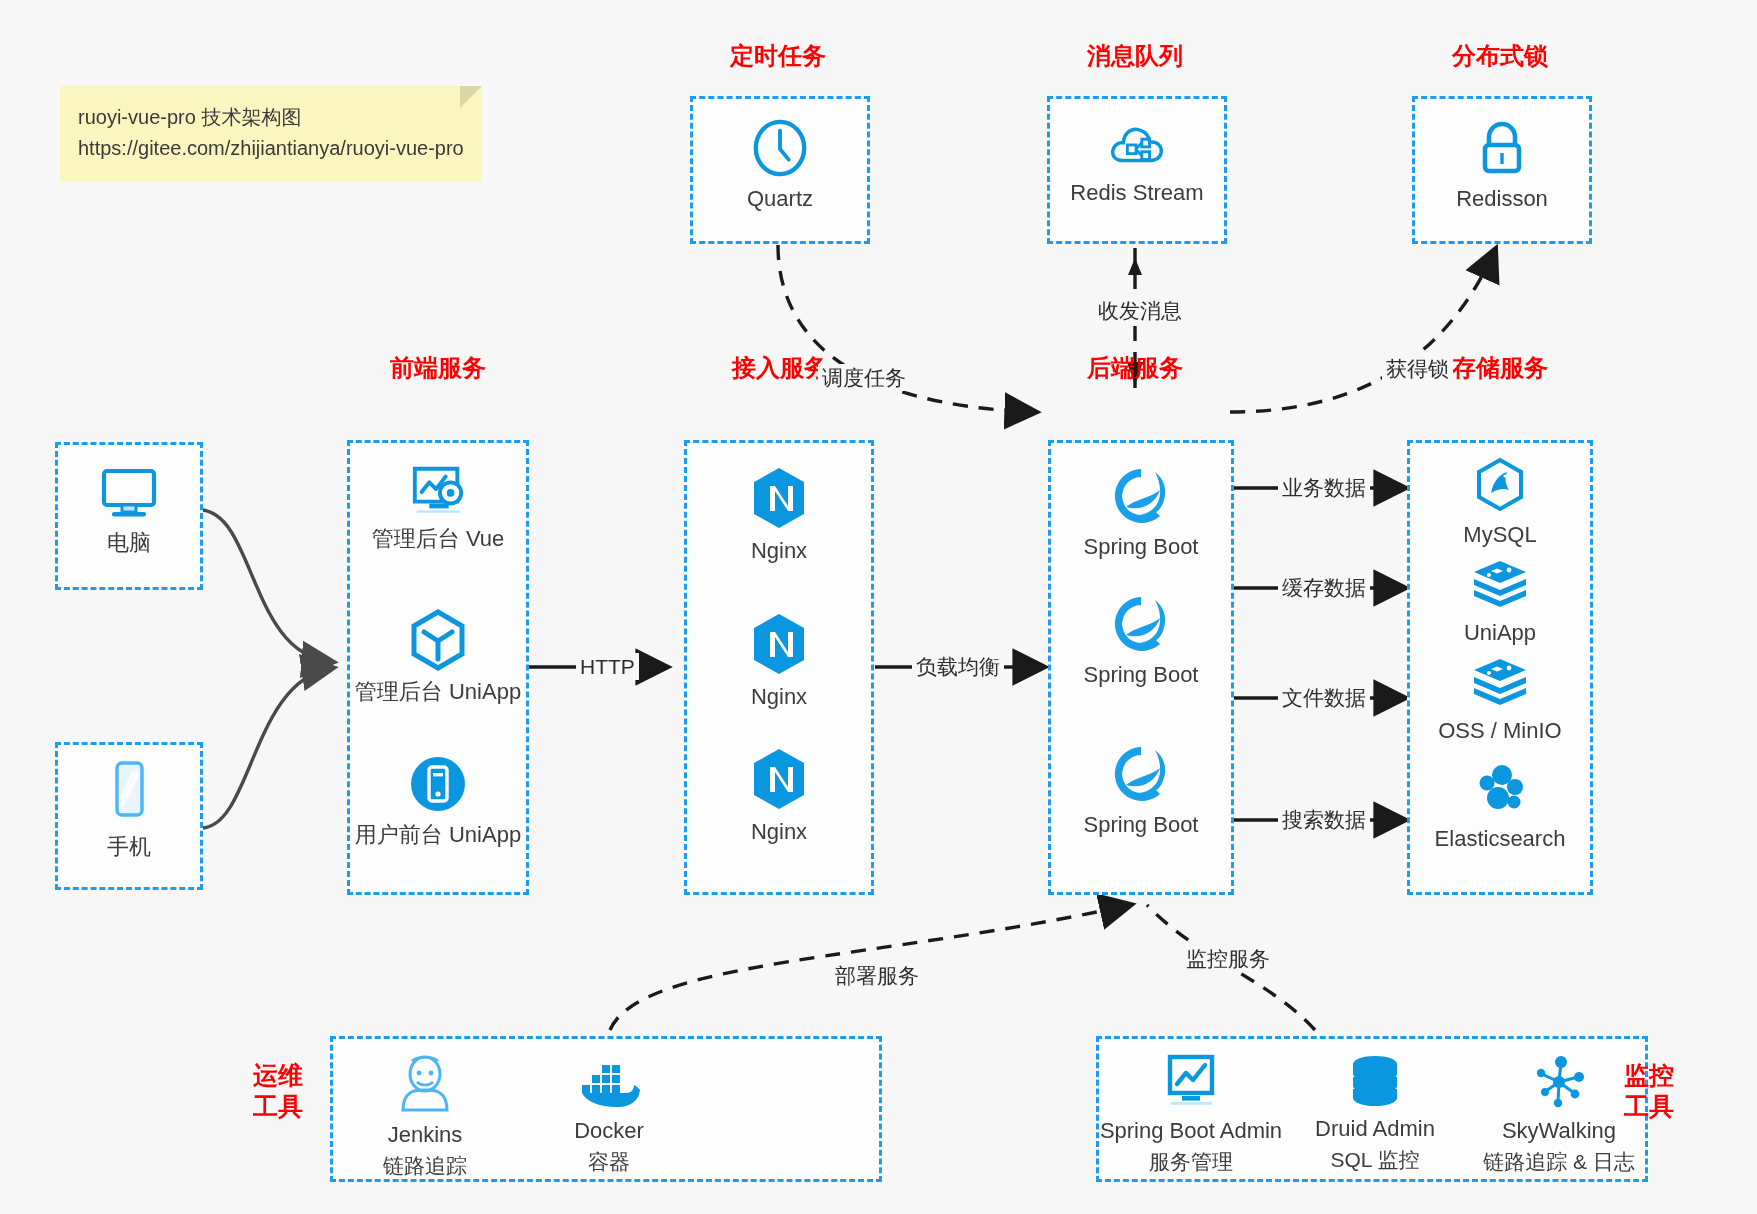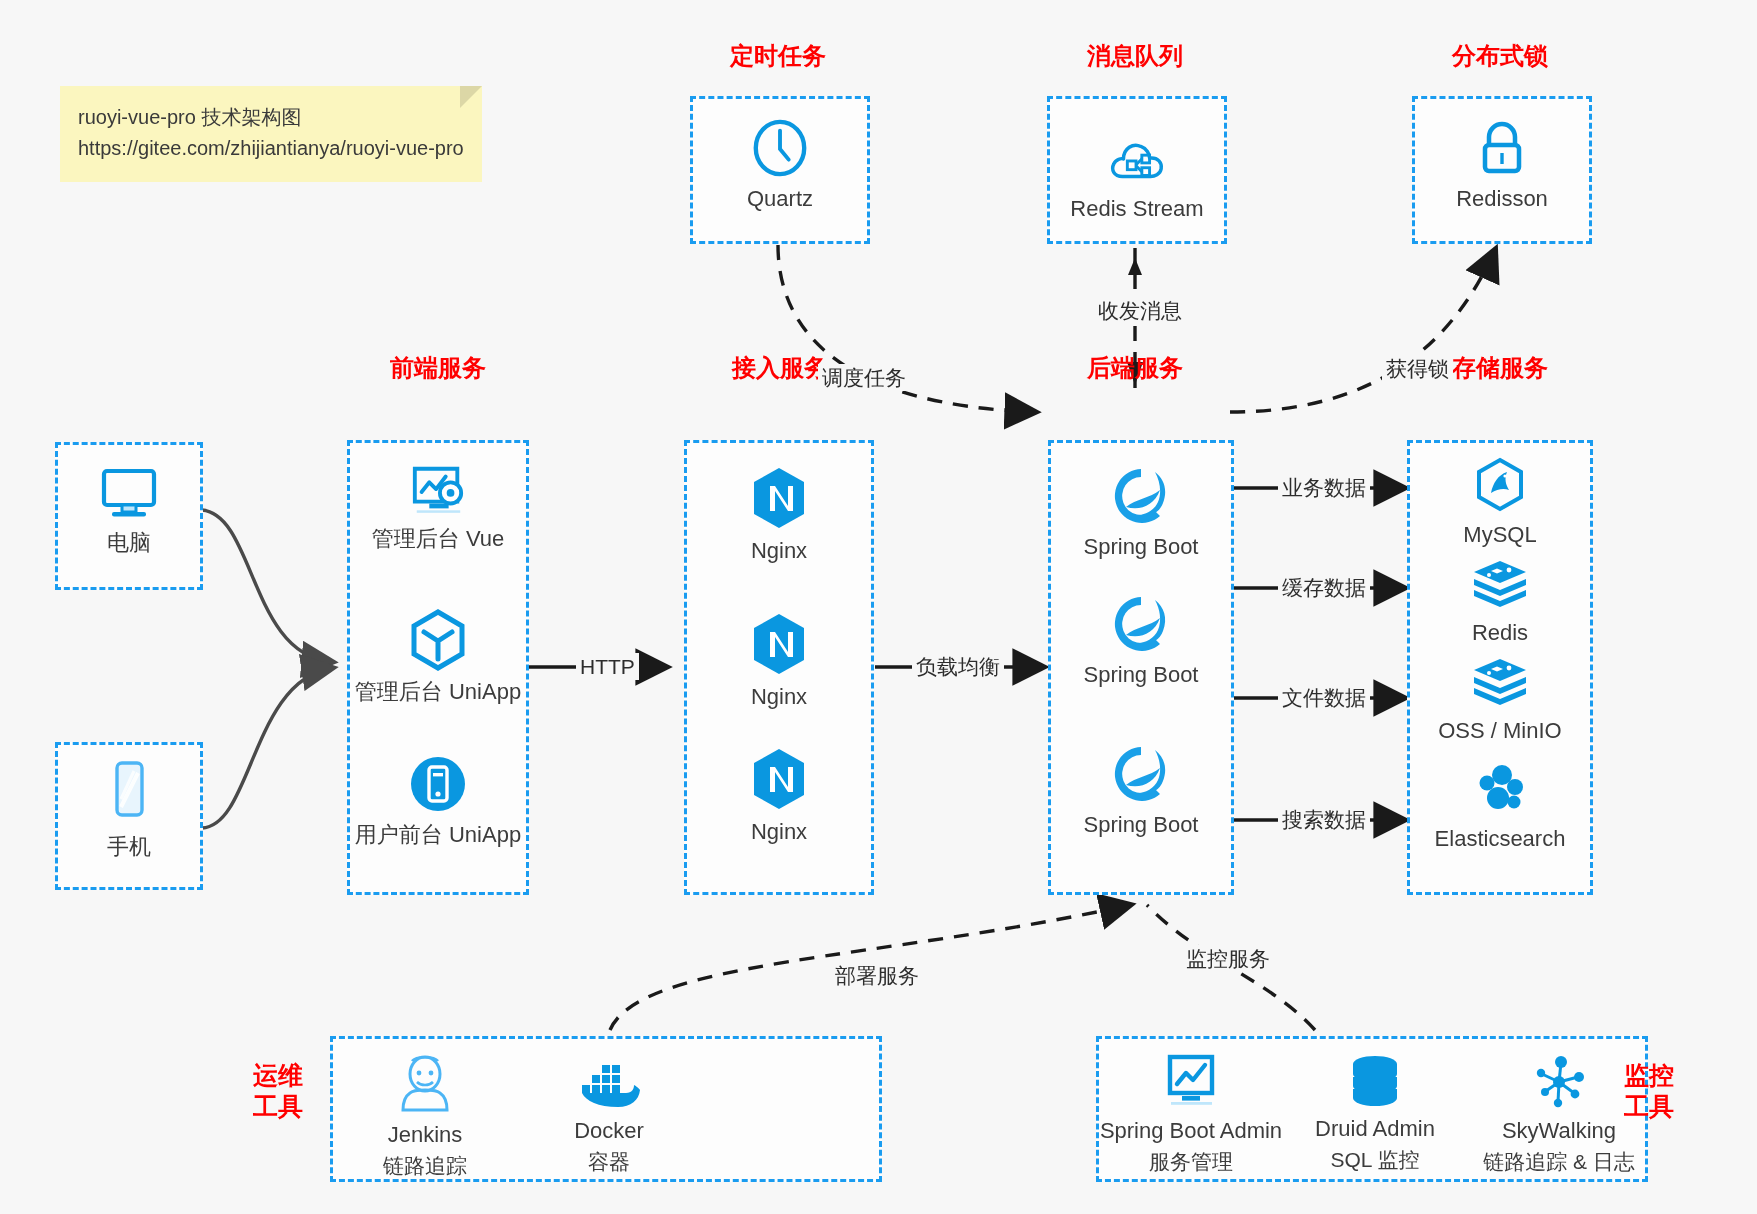--- a/index.html
+++ b/index.html
@@ -134,21 +134,21 @@
       <svg class="icon" width="62" height="62" viewBox="0 0 64 64">
         <ellipse cx="32" cy="32" rx="25" ry="27" fill="none" stroke="#0a97e0" stroke-width="4.5"></ellipse>
         <path d="M32 14 L32 33 L41 44" fill="none" stroke="#0a97e0" stroke-width="4" stroke-linecap="round"></path>
       </svg>
       <div class="label">Quartz</div>
     </div>
   </div>
 
   <div class="group-title" style="left:1045px;top:40px;width:180px;">消息队列</div>
   <div class="group" style="left:1047px;top:96px;width:180px;height:148px;">
-    <div class="node" style="top:32px;">
+    <div class="node" style="top:16px;">
       <svg class="icon" width="62" height="58" viewBox="0 0 64 60">
         <path d="M17 47 C8 47 5 40 8 34 C10 29 16 28 18 29 C18 18 28 12 36 16 C42 18 45 24 45 28 C54 27 58 33 57 39 C56 45 50 47 46 47 Z" fill="none" stroke="#0a97e0" stroke-width="3.6" stroke-linejoin="round"></path>
         <rect x="22" y="31" width="9" height="9" fill="none" stroke="#0a97e0" stroke-width="3"></rect>
         <rect x="37" y="25" width="8" height="8" fill="none" stroke="#0a97e0" stroke-width="3"></rect>
         <rect x="37" y="38" width="8" height="8" fill="none" stroke="#0a97e0" stroke-width="3"></rect>
         <path d="M31 35 L37 29 M31 36 L37 42" stroke="#0a97e0" stroke-width="3" fill="none"></path>
       </svg>
       <div class="label">Redis Stream</div>
     </div>
   </div>
@@ -283,21 +283,21 @@
     </div>
     <div class="node" style="top:114px;">
       <svg class="icon" width="58" height="56" viewBox="0 0 58 56">
         <path d="M29 4 L55 15 L29 26 L3 15 Z" fill="#0a97e0"></path>
         <path d="M3 22 L29 33 L55 22 V28 L29 39 L3 28 Z" fill="#0a97e0"></path>
         <path d="M3 33 L29 44 L55 33 V39 L29 50 L3 39 Z" fill="#0a97e0"></path>
         <path d="M20 14 l6-2.5 6 2.5 -6 2.5 z" fill="#ffffff"></path>
         <circle cx="38" cy="13" r="2.4" fill="#ffffff"></circle>
         <circle cx="18" cy="18" r="2" fill="#ffffff"></circle>
       </svg>
-      <div class="label">Redis</div>
+      <div class="label">UniApp</div>
     </div>
     <div class="node" style="top:212px;">
       <svg class="icon" width="58" height="56" viewBox="0 0 58 56">
         <path d="M29 4 L55 15 L29 26 L3 15 Z" fill="#0a97e0"></path>
         <path d="M3 22 L29 33 L55 22 V28 L29 39 L3 28 Z" fill="#0a97e0"></path>
         <path d="M3 33 L29 44 L55 33 V39 L29 50 L3 39 Z" fill="#0a97e0"></path>
         <path d="M20 14 l6-2.5 6 2.5 -6 2.5 z" fill="#ffffff"></path>
         <circle cx="38" cy="13" r="2.4" fill="#ffffff"></circle>
         <circle cx="18" cy="18" r="2" fill="#ffffff"></circle>
       </svg>

